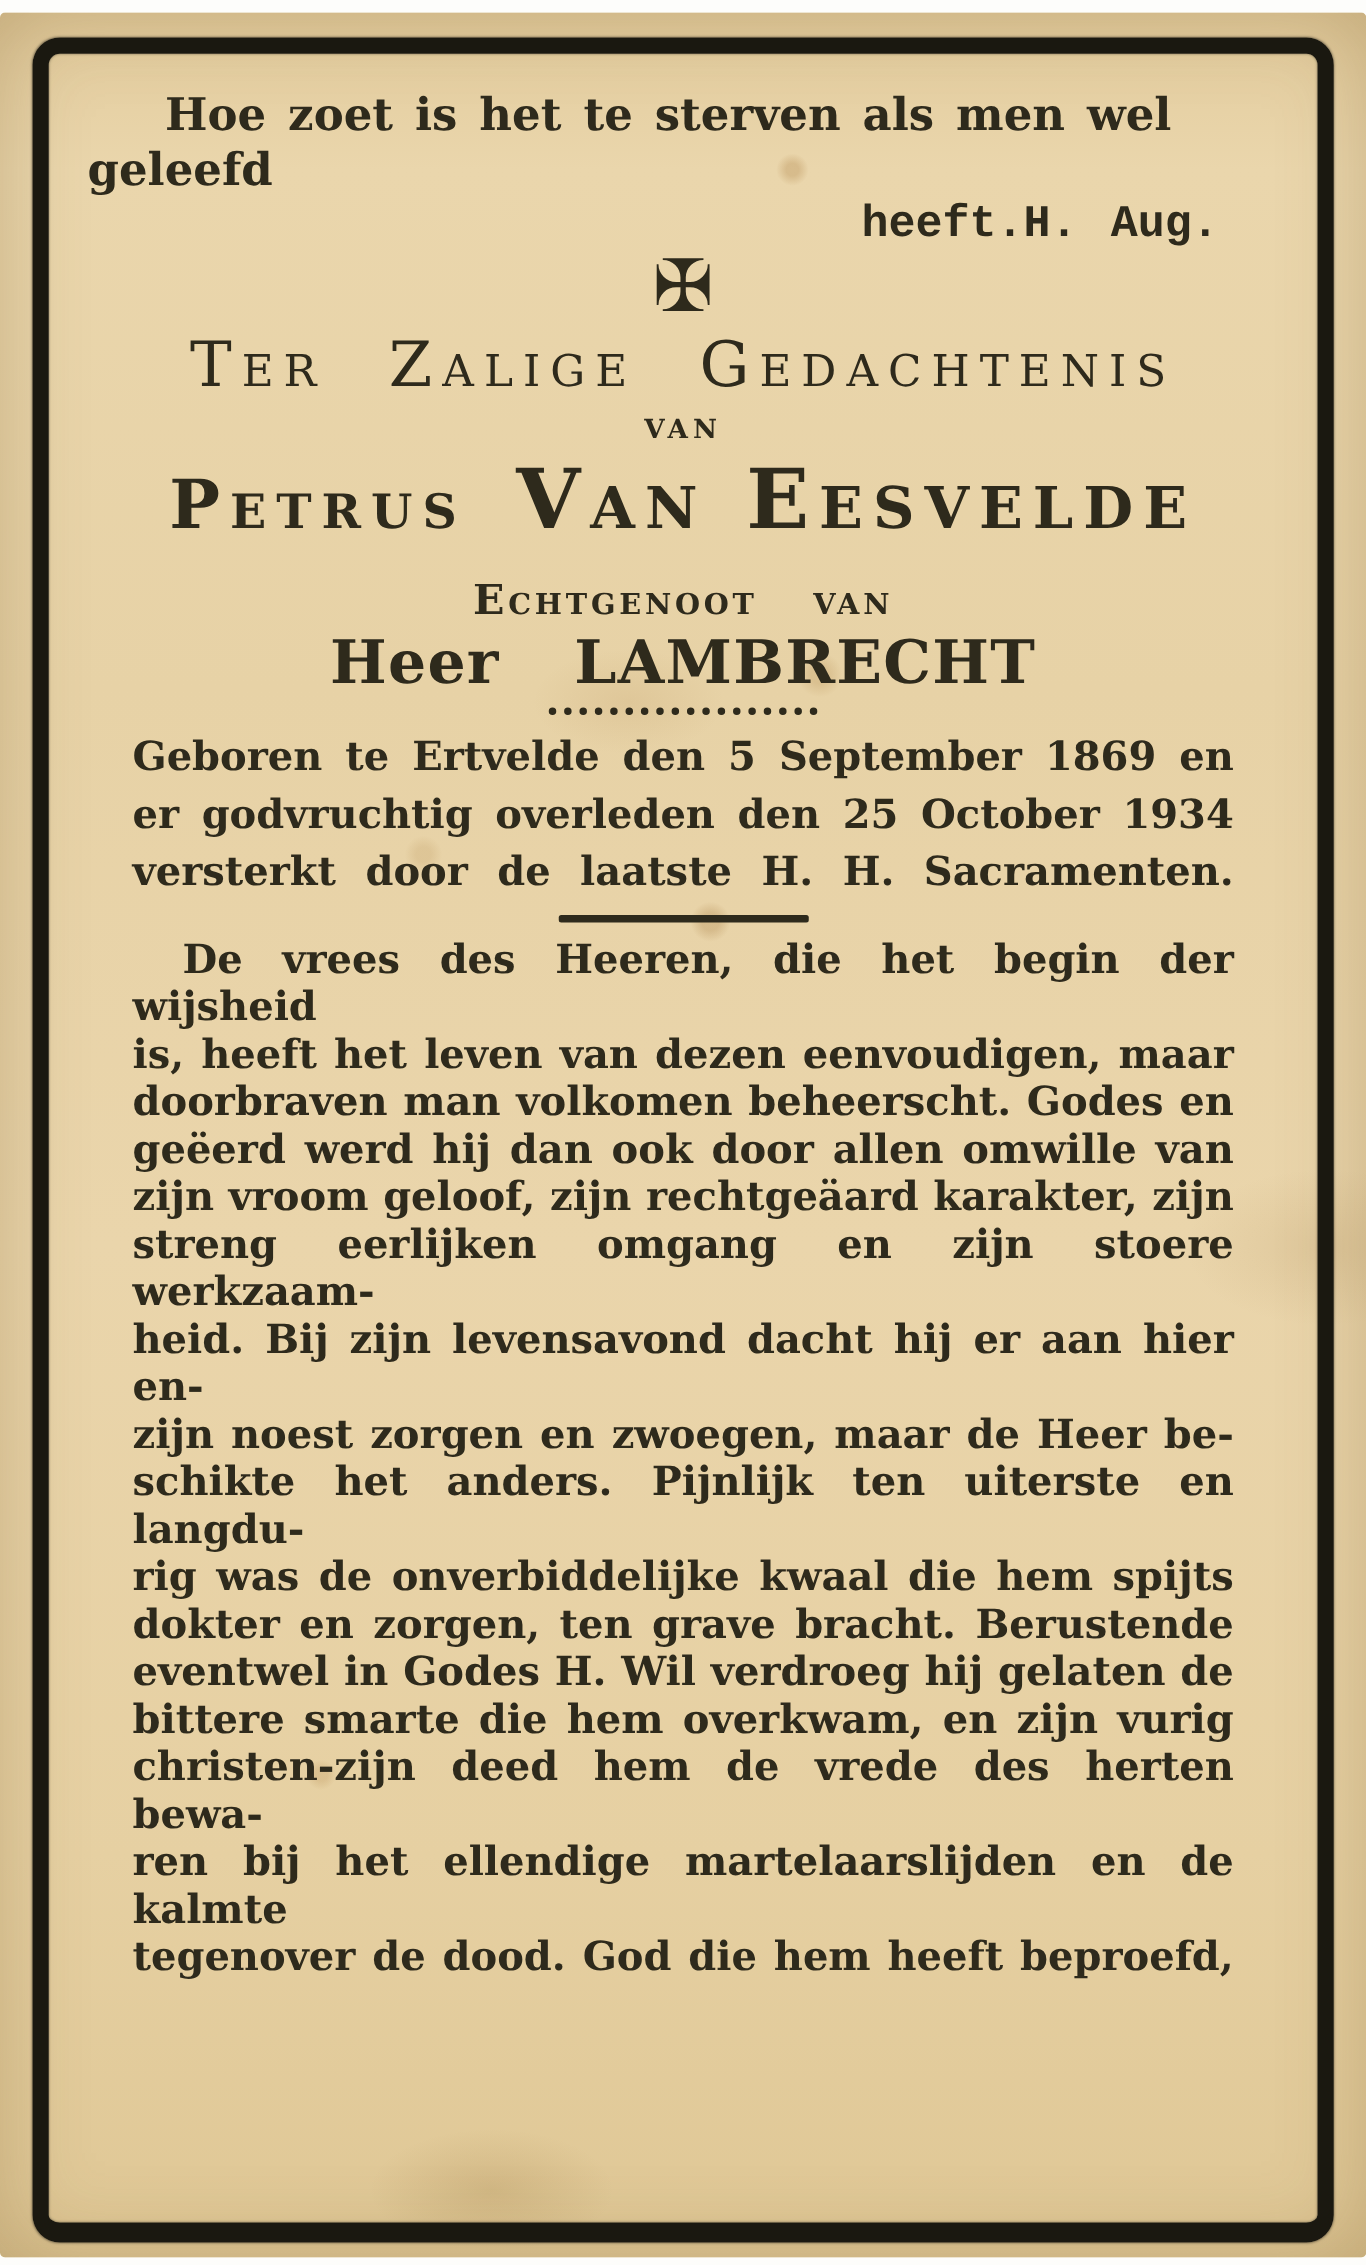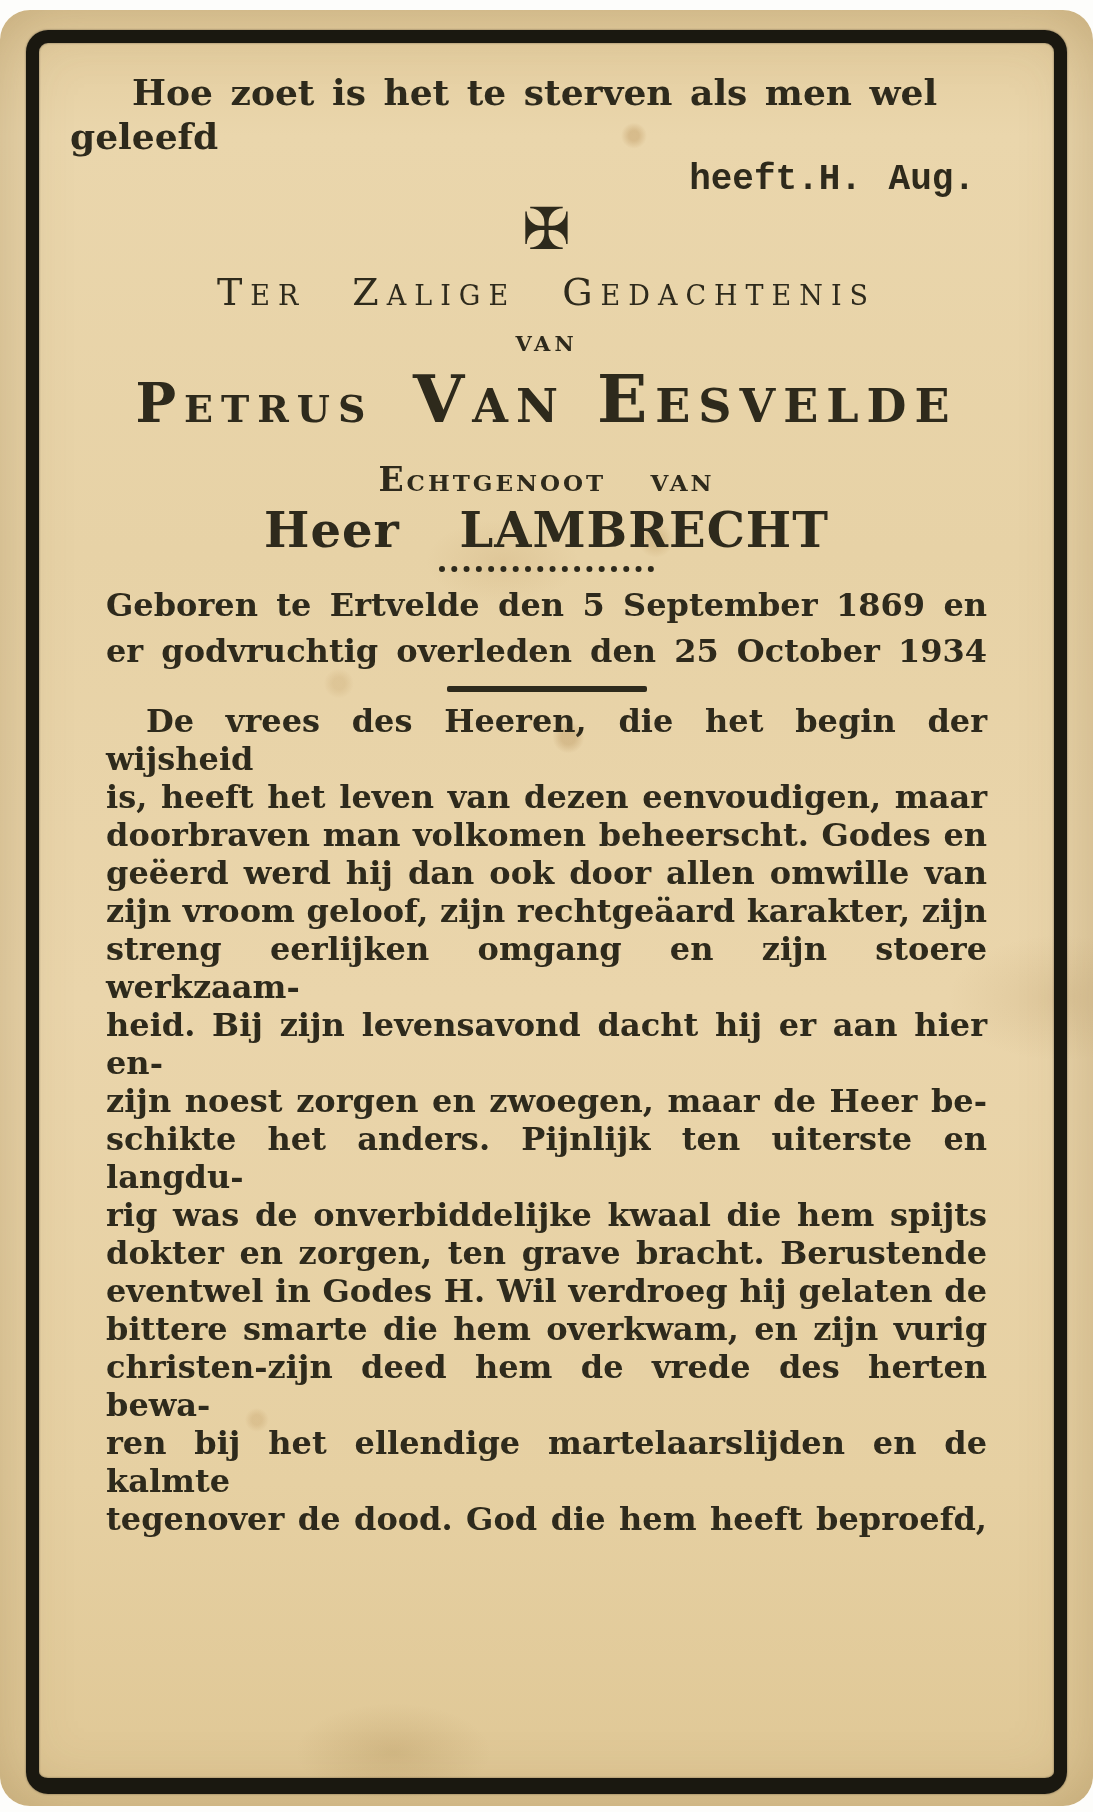--- a/index.html
+++ b/index.html
@@ -20,21 +20,21 @@
       radial-gradient(circle at 58% 7%, rgba(148,94,26,.22) 0 5px, rgba(148,94,26,0) 13px),
       radial-gradient(circle at 60% 29.5%, rgba(150,100,30,.16) 0 7px, rgba(150,100,30,0) 18px),
       radial-gradient(circle at 52% 40.5%, rgba(140,90,25,.20) 0 7px, rgba(140,90,25,0) 16px),
       radial-gradient(circle at 31% 37.5%, rgba(150,100,30,.12) 0 6px, rgba(150,100,30,0) 15px),
       radial-gradient(ellipse 110px 60px at 46% 30.7%, rgba(150,100,35,.10), rgba(150,100,35,0) 70%),
       radial-gradient(circle at 23.5% 78.5%, rgba(148,94,26,.14) 0 5px, rgba(148,94,26,0) 12px),
       radial-gradient(ellipse 140px 70px at 36% 97%, rgba(120,80,20,.14), rgba(120,80,20,0) 70%),
       radial-gradient(ellipse 160px 90px at 97% 55%, rgba(140,100,40,.12), rgba(140,100,40,0) 70%),
       linear-gradient(180deg,#e2cb9c 0%,#ead6ac 7%,#e7d2a6 30%,#ead5ab 55%,#e6d0a2 82%,#dfc795 100%);
     background-color:var(--paper);
-    border-radius:30px;
+    border-radius:4px;
     box-shadow:inset 0 0 70px rgba(120,90,40,.30);
   }
   .frame{
     position:absolute;inset:20px 26px 12px 26px;
     border:13px solid var(--frame);
     border-bottom-width:16px;
     border-radius:22px;
     pointer-events:none;
     box-shadow:0 0 2px rgba(26,24,16,.6), inset 0 0 2px rgba(26,24,16,.6);
   }
@@ -42,21 +42,21 @@
 
   .quote{margin:12px -36px 0 -36px;font-size:36px;line-height:44px;font-weight:700;word-spacing:5px;}
   .quote-l1{text-indent:62px;}
   .quote-l2{display:flex;justify-content:flex-end;font-family:Liberation Mono, monospace;}
   .quote-attrib{margin-right:48px;}
 
   .cross{margin-top:-4px;text-align:center;font-size:58px;line-height:62px;
          font-family:"DejaVu Sans","Liberation Sans",sans-serif;font-weight:700;}
 
   .h-memorial{margin-top:4px;text-align:center;font-variant:small-caps;
-              font-size:38px;line-height:56px;letter-spacing:8px;word-spacing:26px;font-weight:400;}
+              font-size:50px;line-height:56px;letter-spacing:8px;word-spacing:26px;font-weight:400;}
   .h-van{margin-top:4px;text-align:center;font-variant:small-caps;font-weight:700;
          font-size:30px;line-height:34px;letter-spacing:4px;}
   .h-name{margin-top:4px;text-align:center;line-height:74px;font-weight:700;
           font-variant:small-caps;letter-spacing:8px;white-space:nowrap;}
   .name-first{font-size:54px;}
   .name-last{font-size:66px;margin-left:26px;}
   .h-echt{margin-top:6px;text-align:center;font-variant:small-caps;font-weight:700;
           font-size:33px;line-height:40px;letter-spacing:3px;word-spacing:30px;}
   .h-maria{margin-top:2px;text-align:center;font-size:48px;line-height:56px;font-weight:700;letter-spacing:1px;}
   .maria-last{margin-left:42px;}
@@ -101,20 +101,21 @@
     <div class="h-maria">
       <span>Heer</span>
       <span class="maria-last">LAMBRECHT</span>
     </div>
 
     <div class="dotdiv"></div>
 
     <div class="vitals">
         <div class="vline">Geboren te Ertvelde den 5 September 1869 en</div>
         <div class="vline">er godvruchtig overleden den 25 October 1934</div>
+        <div class="vline">versterkt door de laatste H. H. Sacramenten.</div>
       </div>
 
     <div class="soliddiv"></div>
 
     <div class="para para1">
         <div class="bodyline">De vrees des Heeren, die het begin der wijsheid</div>
         <div class="bodyline">is, heeft het leven van dezen eenvoudigen, maar</div>
         <div class="bodyline">doorbraven man volkomen beheerscht. Godes en</div>
         <div class="bodyline">geëerd werd hij dan ook door allen omwille van</div>
         <div class="bodyline">zijn vroom geloof, zijn rechtgeäard karakter, zijn</div>

